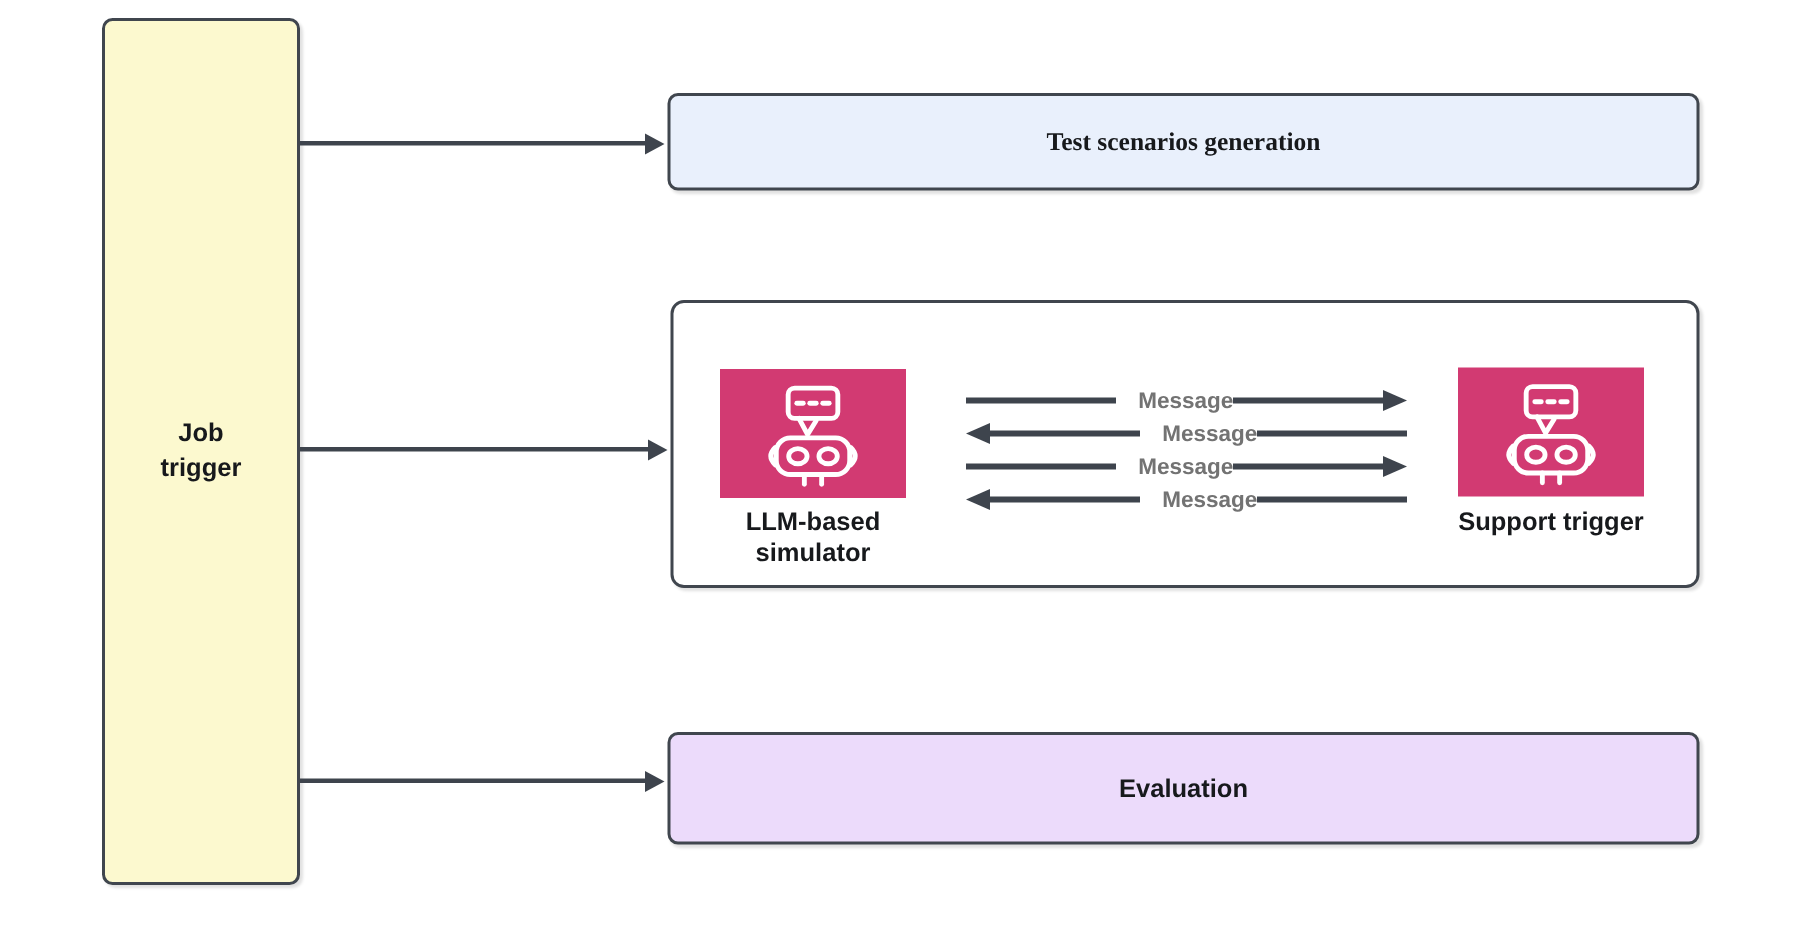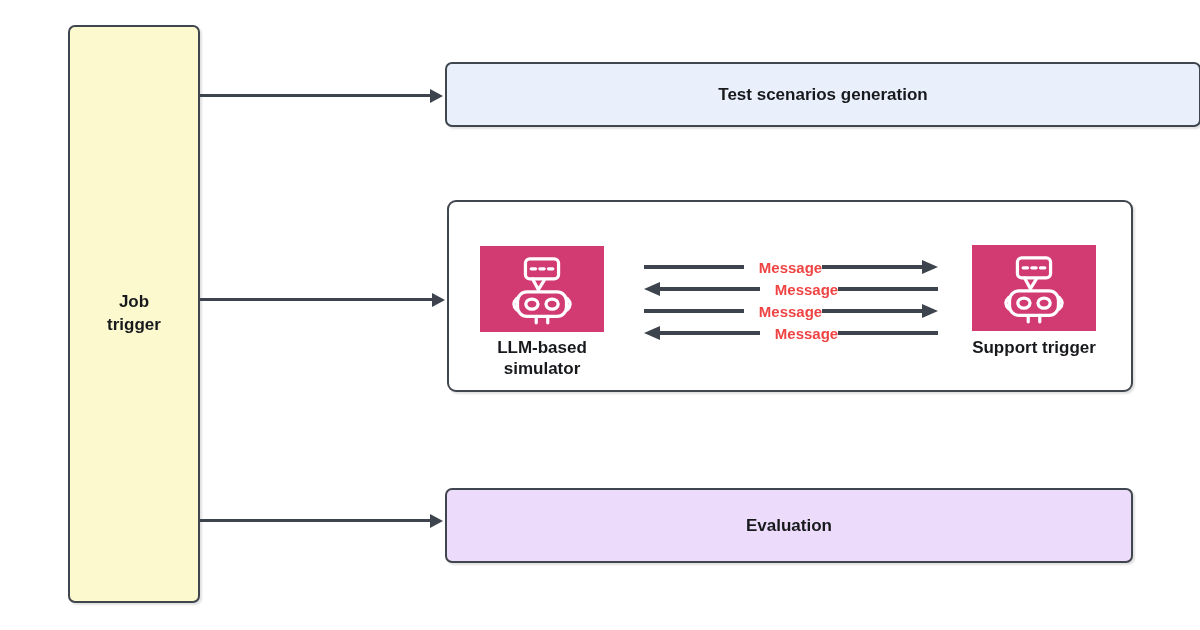--- a/index.html
+++ b/index.html
@@ -20,22 +20,22 @@
     border: 2px solid #40464e;
     border-radius: 7px;
     display: flex;
     align-items: center;
     justify-content: center;
     font-weight: bold;
     font-size: 17px;
     text-align: center;
     box-shadow: 2px 2px 2px rgba(0,0,0,0.12);
   }
-  .node-job      { left: 68px;  top: 25px;  width: 132px; height: 578px; background: #fcf9cf; line-height: 1.35; }
-  .node-test     { left: 445px; top: 62px;  width: 756px; height: 65px;  background: #e9f0fc; }
+  .node-job      { left: 68px;  top: 12px;  width: 132px; height: 578px; background: #fcf9cf; line-height: 1.35; }
+  .node-test     { left: 445px; top: 62px;  width: 688px; height: 65px;  background: #e9f0fc; font-family: Liberation Serif, serif; }
   .node-sim      { left: 447px; top: 200px; width: 686px; height: 192px; background: #ffffff; border-radius: 9px; }
   .node-eval     { left: 445px; top: 488px; width: 688px; height: 75px;  background: #ecdbfb; }
 
   
   .connector {
     position: absolute;
     height: 3px;
     background: #3e444d;
   }
   .connector::after {
@@ -82,21 +82,21 @@
     width: 294px;
     height: 16px;
     display: flex;
     align-items: center;
     transform: translateY(-50%);
   }
   .msg-line { flex: 1; height: 4px; background: #3e444d; }
   .msg-label {
     font-weight: bold;
     font-size: 15px;
-    color: #ef4444;
+    color: #737373;
     line-height: 1;
     padding: 0;
     margin-left: 15px;
   }
   .msg-head-right {
     width: 0; height: 0;
     border-left: 16px solid #3e444d;
     border-top: 7px solid transparent;
     border-bottom: 7px solid transparent;
   }

